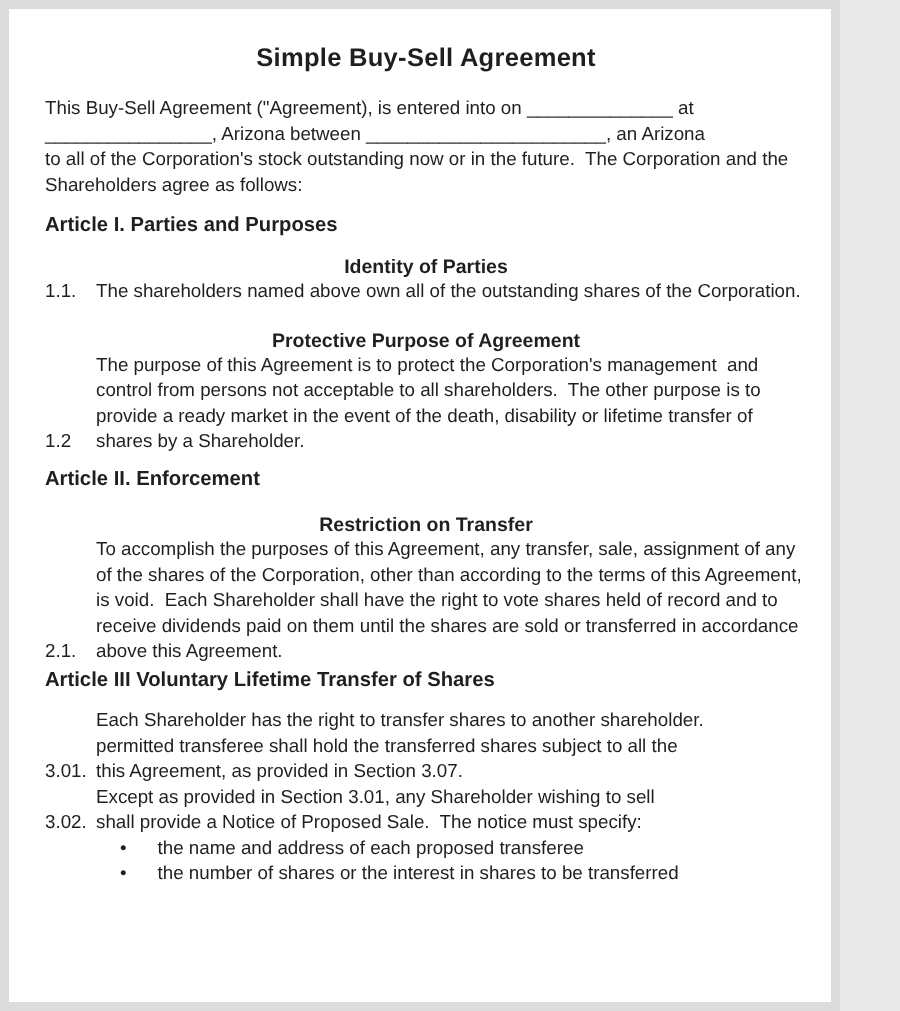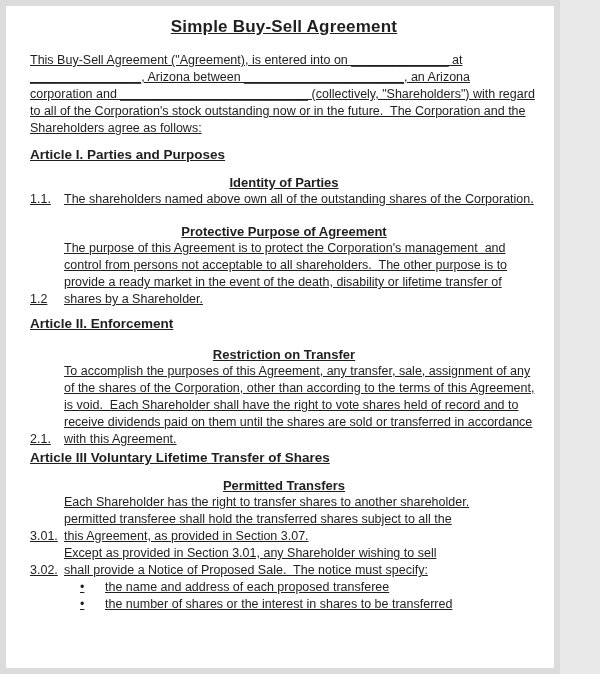--- a/index.html
+++ b/index.html
@@ -2,27 +2,26 @@
 <html><head>
 <meta charset="utf-8">
 <style>
   html,body { margin:0; padding:0; background:#e9e9e9; }
   .page {
     position:relative;
     width:560px; height:674px;
     box-sizing:border-box;
     background:#ffffff;
     border:6px solid #dcdcdc;
-    padding:4px 16px 0 24px;
+    padding:16px 16px 0 24px;
     font-family:"Liberation Sans", sans-serif;
     font-size:12.5px;
     line-height:17px;
     color:#1f1f1f;
     overflow:hidden;
-    text-decoration:underline;
   }
   .doc-title {
     font-size:17px;
     font-weight:bold;
     text-align:center;
     line-height:22px;
     margin:6px 0 0 0;
     letter-spacing:0.2px;
   }
   .intro { margin-top:14px; }
@@ -53,21 +52,20 @@
 </head>
 <body>
 
 <div class="page">
 
   <h1 class="doc-title">Simple Buy-Sell Agreement</h1>
 
   <div class="intro">
     <div class="line">This Buy-Sell Agreement ("Agreement), is entered into on ______________ at</div>
     <div class="line">________________, Arizona between _______________________, an Arizona</div>
-    <div class="line">corporation and ___________________________ (collectively, "Shareholders") with regard</div>
     <div class="line">to all of the Corporation's stock outstanding now or in the future.  The Corporation and the</div>
     <div class="line">Shareholders agree as follows:</div>
   </div>
 
   <div class="article-heading a1">Article I.  Parties and Purposes</div>
 
   <div class="section-heading">Identity of Parties</div>
   <div class="numbered">
     <span class="num">1.1.</span>
     <div class="para-lines">
@@ -89,27 +87,26 @@
   <div class="article-heading a2">Article II. Enforcement</div>
 
   <div class="section-heading">Restriction on Transfer</div>
   <div class="numbered">
     <span class="num">2.1.</span>
     <div class="para-lines">
       <div class="line">To accomplish the purposes of this Agreement, any transfer, sale, assignment of any</div>
       <div class="line">of the shares of the Corporation, other than according to the terms of this Agreement,</div>
       <div class="line">is void.  Each Shareholder shall have the right to vote shares held of record and to</div>
       <div class="line">receive dividends paid on them until the shares are sold or transferred in accordance</div>
-      <div class="line">with this Agreement.</div>
+      <div class="line">above this Agreement.</div>
     </div>
   </div>
 
   <div class="article-heading a3">Article III Voluntary Lifetime Transfer of Shares</div>
 
-  <div class="section-heading">Permitted Transfers</div>
   <div class="numbered">
     <span class="num">3.01.</span>
     <div class="para-lines">
       <div class="line">Each Shareholder has the right to transfer shares to another shareholder.</div>
       <div class="line">permitted transferee shall hold the transferred shares subject to all the</div>
       <div class="line">this Agreement, as provided in Section 3.07.</div>
     </div>
   </div>
 
   <div class="numbered">

